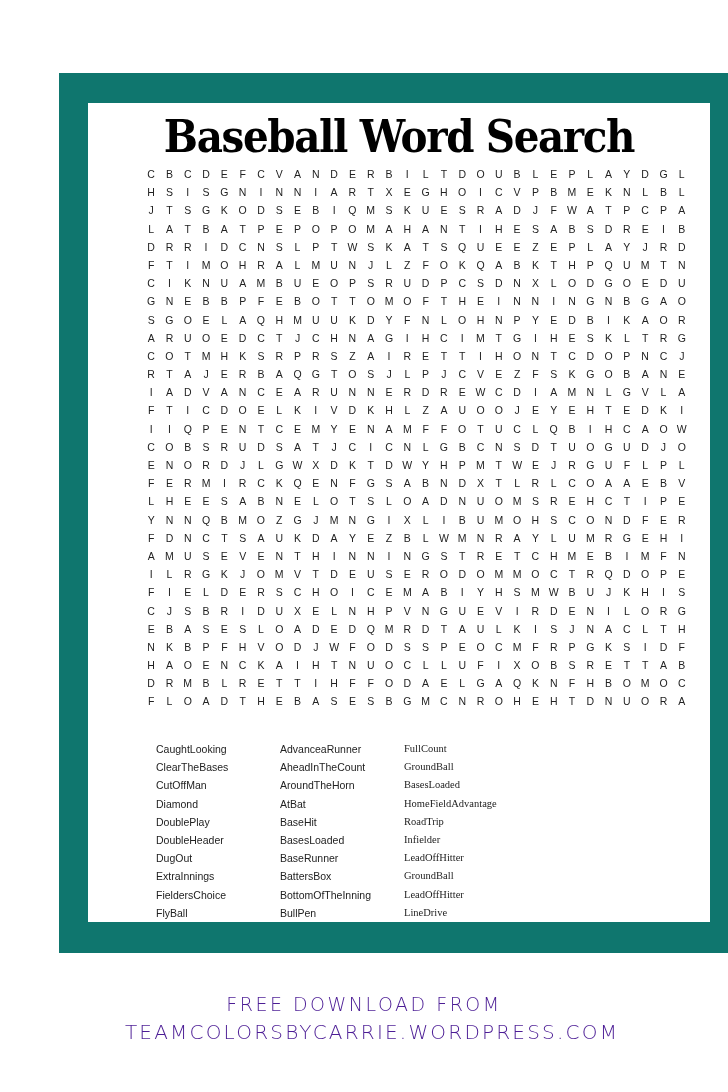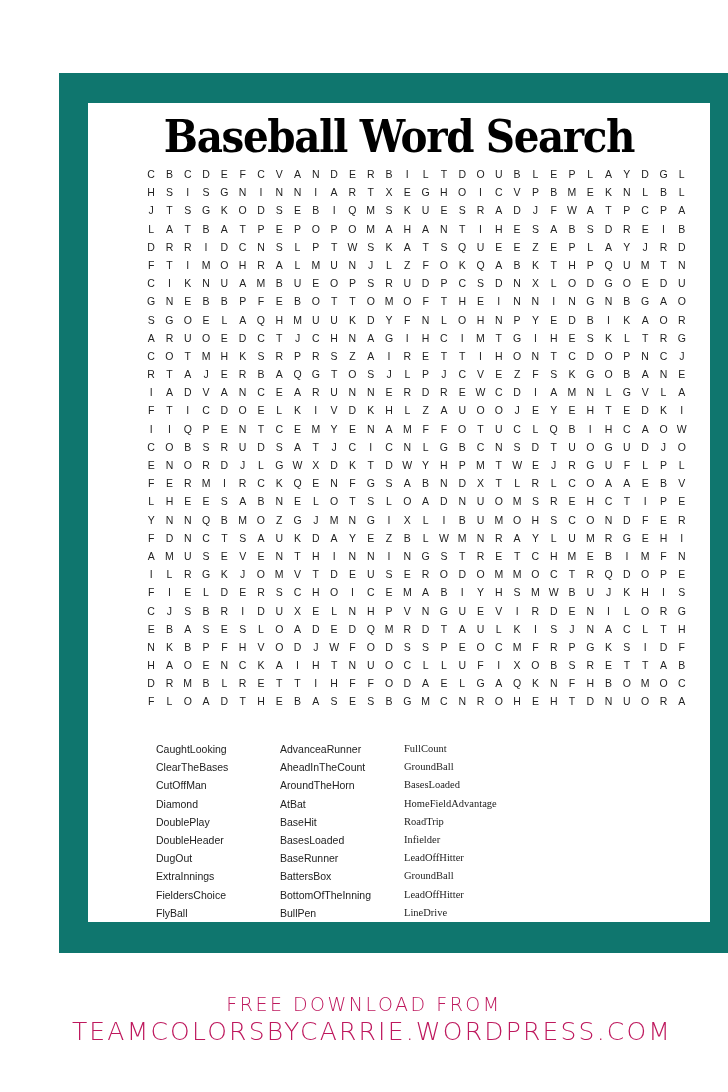--- a/index.html
+++ b/index.html
@@ -10,23 +10,23 @@
   .grid { position: absolute; left: 54px; top: 62px; }
   .grid-row { display: flex; height: 18.2px; }
   .cell { width: 18.3px; text-align: center; font-size: 10.5px; color: #222; line-height: 18.2px; font-family: "Liberation Sans", sans-serif; }
   .words { position: absolute; left: 68px; top: 637px; display: flex; }
   .word-col { display: flex; flex-direction: column; }
   .word-col:nth-child(1) { width: 124px; }
   .word-col:nth-child(2) { width: 124px; }
   .word-col:nth-child(3) { width: 143px; font-family: Liberation Serif, serif; }
   .word-col:nth-child(4) { width: 130px; }
   .word { font-size: 10.5px; color: #222; height: 18.2px; line-height: 18.2px; white-space: nowrap; }
-  .footer { position: absolute; left: 0; right: 0; top: 990px; text-align: center; color: #be185d; font-family: "DejaVu Sans", sans-serif; font-weight: 300; }
+  .footer { position: absolute; left: 0; right: 0; top: 990px; text-align: center; color: #4c1d95; font-family: "DejaVu Sans", sans-serif; font-weight: 300; }
   .footer .l1 { font-size: 19px; letter-spacing: 2.5px; line-height: 28px; }
-  .footer .l2 { font-size: 25px; letter-spacing: 2.2px; line-height: 28px; padding-left: 16px; }
+  .footer .l2 { font-size: 20px; letter-spacing: 2.2px; line-height: 28px; padding-left: 16px; }
 </style>
 </head>
 <body>
 
 <div class="frame">
   <div class="sheet">
     <div class="title">Baseball Word Search</div>
     <div class="grid" id="grid">
         <div class="grid-row">
           <span class="cell">C</span>

